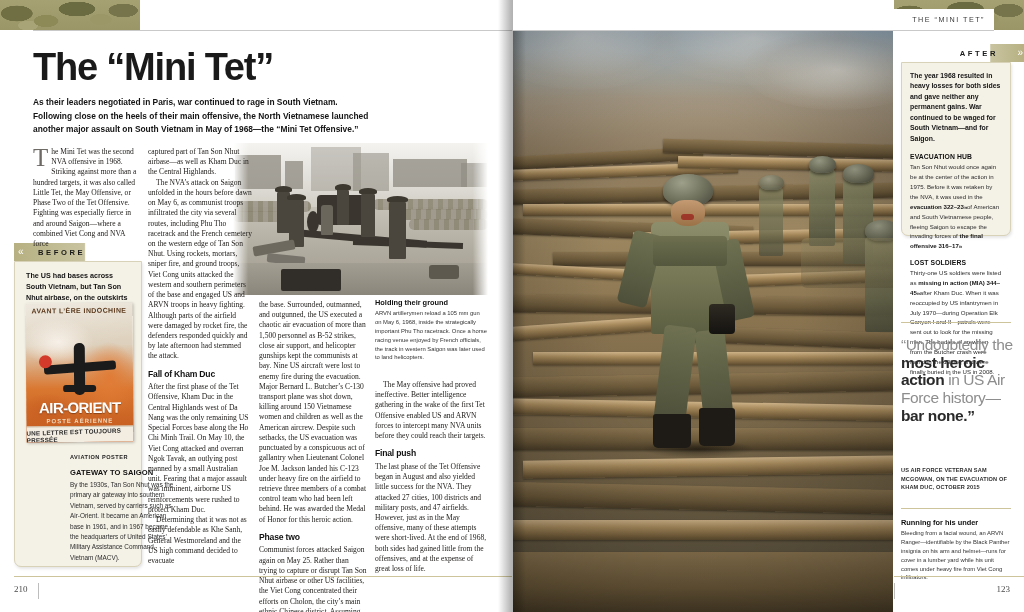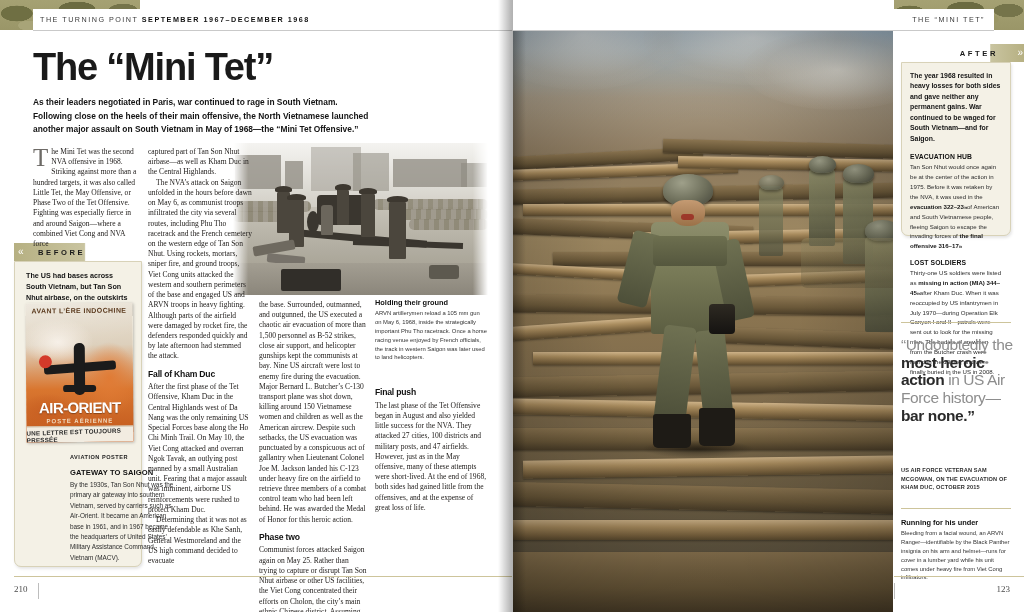--- a/index.html
+++ b/index.html
@@ -338,26 +338,20 @@
   .bot-rule { position: absolute; left: 14px; right: 0; bottom: 35px; height: 1px; background: #cdc49b; }
 </style>
 </head>
 <body>
 
 <div class="spread">
 
   <div class="page page-left">
 
     <div class="camo camo-left"></div>
-    <div class="runhead runhead-left">
-      <div class="rh-txt">
-        <span>THE TURNING POINT</span>
-        <b>SEPTEMBER 1967–DECEMBER 1968</b>
-      </div>
-    </div>
     <div class="head-rule"></div>
 
     <div class="title">The “Mini Tet”</div>
     <div class="standfirst">As their leaders negotiated in Paris, war continued to rage in South Vietnam. Following close on the heels of their main offensive, the North Vietnamese launched another major assault on South Vietnam in May of 1968—the “Mini Tet Offensive.”</div>
 
     <div class="ph photo-artillery">
       <div class="art-bg"></div>
       <div class="art-bldg" style="left:2px;  top:12px;  width:46px; height:34px;"></div>
       <div class="art-bldg" style="left:52px; top:18px;  width:18px; height:28px;"></div>
       <div class="art-bldg" style="left:78px; top:4px;   width:50px; height:44px; opacity:0.42;"></div>
@@ -447,20 +441,21 @@
       <h3>Phase two</h3>
       <p class="first">Communist forces attacked Saigon again on May 25. Rather than trying to capture or disrupt Tan Son Nhut airbase or other US facilities, the Viet Cong concentrated their efforts on Cholon, the city’s main ethnic Chinese district. Assuming that religious shrines would be safe</p>
     </div>
 
     <div class="caption cap-holding">
       <div class="cap-title">Holding their ground</div>
       <div class="cap-body">ARVN artillerymen reload a 105 mm gun on May 6, 1968, inside the strategically important Phu Tho racetrack. Once a horse racing venue enjoyed by French officials, the track in western Saigon was later used to land helicopters.</div>
     </div>
 
     <div class="bodycol col-d">
+      <p>The May offensive had proved ineffective. Better intelligence gathering in the wake of the first Tet Offensive enabled US and ARVN forces to intercept many NVA units before they could reach their targets.</p>
       <h3>Final push</h3>
       <p class="first">The last phase of the Tet Offensive began in August and also yielded little success for the NVA. They attacked 27 cities, 100 districts and military posts, and 47 airfields. However, just as in the May offensive, many of these attempts were short-lived. At the end of 1968, both sides had gained little from the offensives, and at the expense of great loss of life.</p>
     </div>
 
     <div class="bot-rule"></div>
     <div class="folio folio-l">210</div>
     <div class="folio-rule-l"></div>
   </div>
 
   <div class="page page-right">

